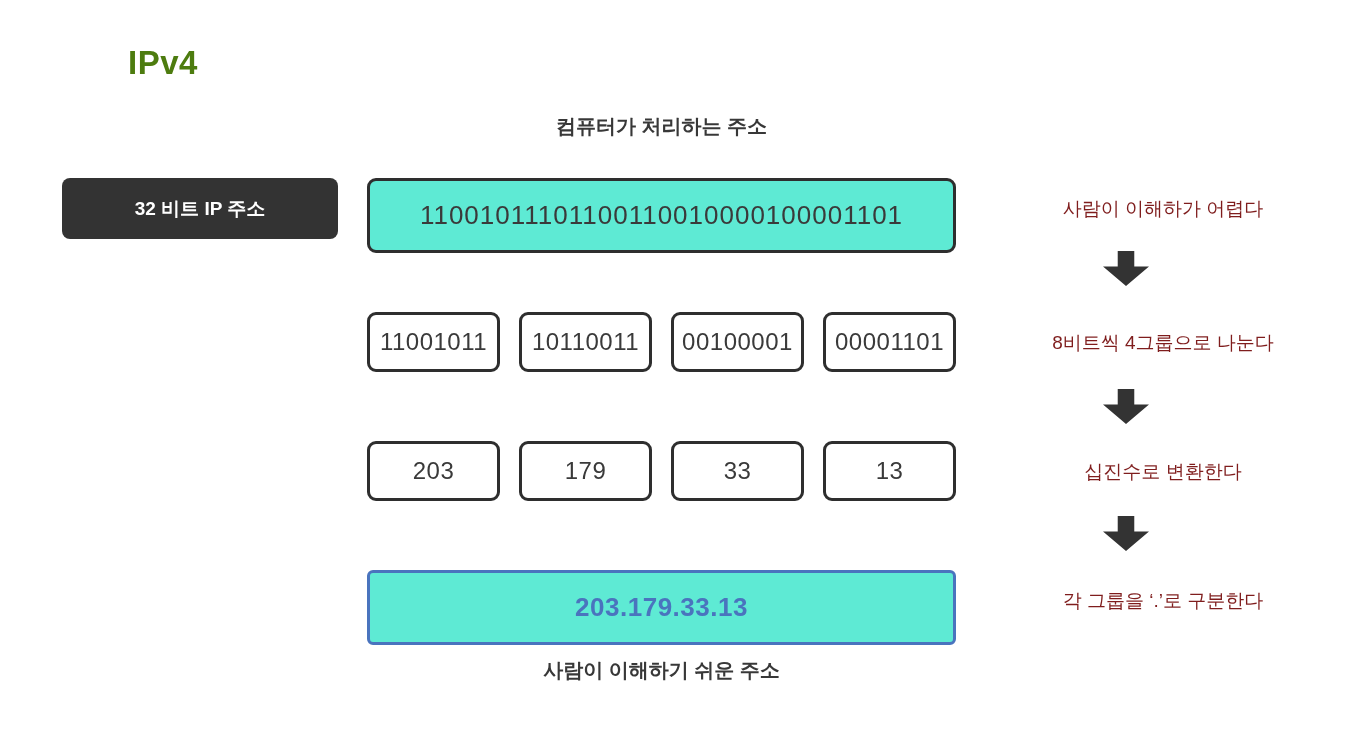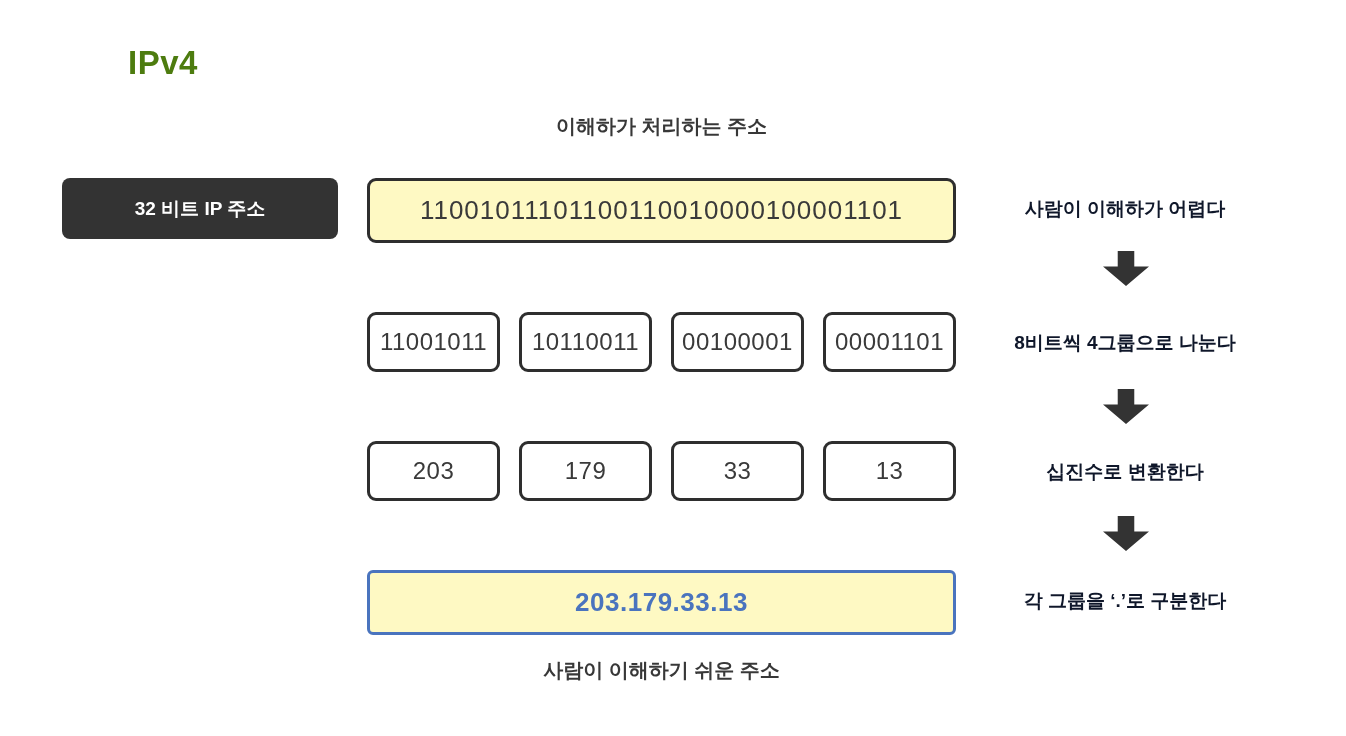--- a/index.html
+++ b/index.html
@@ -18,54 +18,54 @@
   .caption.top { top:113px; }
   .caption.bottom { top:657px; }
   .tag {
     position:absolute; left:62px; width:276px; height:61px; border-radius:8px;
     display:flex; align-items:center; justify-content:center;
     color:#ffffff; font-weight:bold; font-size:19px;
   }
   .tag.dark { background:#333333; }
   .tag.blue { background:#4a74be; }
   .valuebox {
-    position:absolute; left:367px; width:589px; height:65px; box-sizing:border-box;
-    border:3px solid #2e2e2e; border-radius:9px; background:#fef9c3;
+    position:absolute; left:367px; width:589px; height:75px; box-sizing:border-box;
+    border:3px solid #2e2e2e; border-radius:9px; background:#5eead4;
     display:flex; align-items:center; justify-content:center;
     font-size:26px; font-weight:500; color:#3a3a3a; letter-spacing:1px;
   }
   .valuebox.blue { border-color:#4a74be; color:#4a74be; font-weight:bold; letter-spacing:.5px; border-radius:6px; }
   .boxrow {
     position:absolute; left:367px; width:589px; height:60px;
     display:flex; justify-content:space-between;align-items:center;
   }
   .cell {
     width:133px; height:60px; box-sizing:border-box; background:#ffffff;
     border:3px solid #2e2e2e; border-radius:9px;
     display:flex; align-items:center; justify-content:center;
     font-size:24px; font-weight:500; color:#3a3a3a; letter-spacing:.5px;
   }
   .note {
-    position:absolute; left:970px; width:310px; height:61px;
+    position:absolute; left:1008px; width:310px; height:61px;
     display:flex; align-items:center; justify-content:center; text-align:center;
-    font-weight:bold; font-size:19px; color:#0f172a;
+    font-weight:normal; font-size:19px; color:#7f1d1d;
   }
   .down-arrow {
     position:absolute; left:1103px; width:46px; height:35px; background:#333333;
     clip-path: polygon(32% 0, 68% 0, 68% 44%, 100% 44%, 50% 100%, 0 44%, 32% 44%);
   }
 </style>
 </head>
 <body>
 
 <div class="canvas">
 
   <h1 class="title">IPv4</h1>
 
-  <div class="caption top">이해하가 처리하는 주소</div>
+  <div class="caption top">컴퓨터가 처리하는 주소</div>
 
   <div class="tag dark" style="top:178px">32 비트 IP 주소</div>
   <div class="valuebox" style="top:178px">
     <span>11001011101100110010000100001101</span>
   </div>
   <div class="note" style="top:178px">사람이 이해하가 어렵다</div>
 
   <div class="down-arrow" style="top:251px"></div>
 
   <div class="boxrow" style="top:312px">

